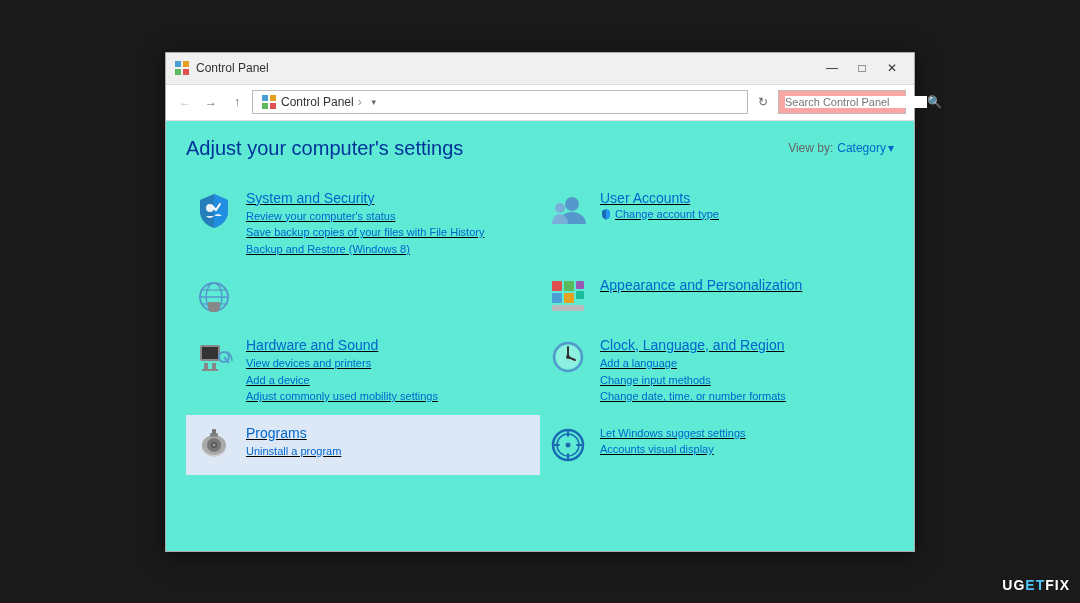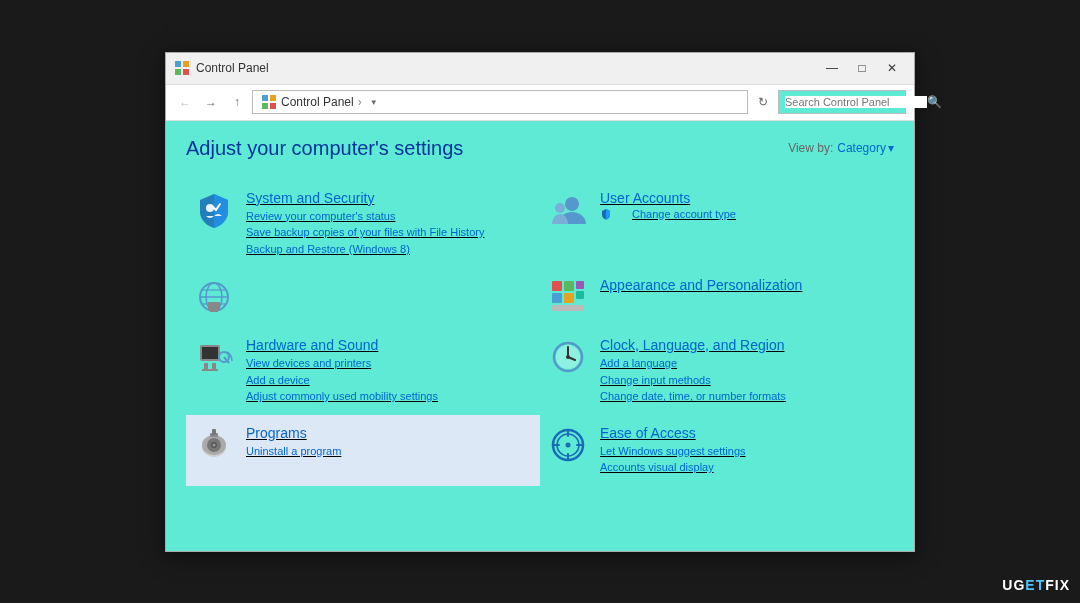--- a/index.html
+++ b/index.html
@@ -111,21 +111,21 @@
       background: transparent;
       border: none;
       cursor: pointer;
       color: #666;
       font-size: 12px;
     }
     .search-box {
       width: 128px;
       height: 24px;
       border: 1px solid #bbb;
-      background: #5eead4;
+      background: #fca5a5;
       display: flex;
       align-items: center;
       padding: 0 6px;
     }
     .search-input {
       flex: 1;
       border: none;
       outline: none;
       font-size: 11px;
       color: #999;
@@ -194,21 +194,21 @@
       font-size: 11px;
       color: #0066cc;
       text-decoration: none;
       display: block;
       line-height: 1.5;
       cursor: pointer;
     }
     .shield-link {
       display: flex;
       align-items: center;
-      gap: 20px;
+      gap: 3px;
       font-size: 11px;
       color: #0066cc;
       cursor: pointer;
     }
     .shield-badge {
       width: 12px;
       height: 12px;
       display: inline-flex;
     }
     .ugetfix {
@@ -415,21 +415,20 @@
             <circle cx="20" cy="20" r="15" fill="none" stroke="#1a6bb5" stroke-width="2.5"></circle>
             <circle cx="20" cy="20" r="11" fill="none" stroke="#1a6bb5" stroke-width="1.5"></circle>
             <circle cx="20" cy="20" r="2.5" fill="#1a6bb5"></circle>
             <line x1="5" y1="20" x2="11" y2="20" stroke="#1a6bb5" stroke-width="2" stroke-linecap="round"></line>
             <line x1="29" y1="20" x2="35" y2="20" stroke="#1a6bb5" stroke-width="2" stroke-linecap="round"></line>
             <line x1="20" y1="5" x2="20" y2="11" stroke="#1a6bb5" stroke-width="2" stroke-linecap="round"></line>
             <line x1="20" y1="29" x2="20" y2="35" stroke="#1a6bb5" stroke-width="2" stroke-linecap="round"></line>
           </svg>
         </div>
         <div class="cat-content">
-          <div class="cat-title">Ease of Access</div>
           <a class="cat-link">Let Windows suggest settings</a>
           <a class="cat-link">Accounts visual display</a>
         </div>
       </div>
 
     </div>
   </div>
 </div>
 
 <div class="ugetfix">

